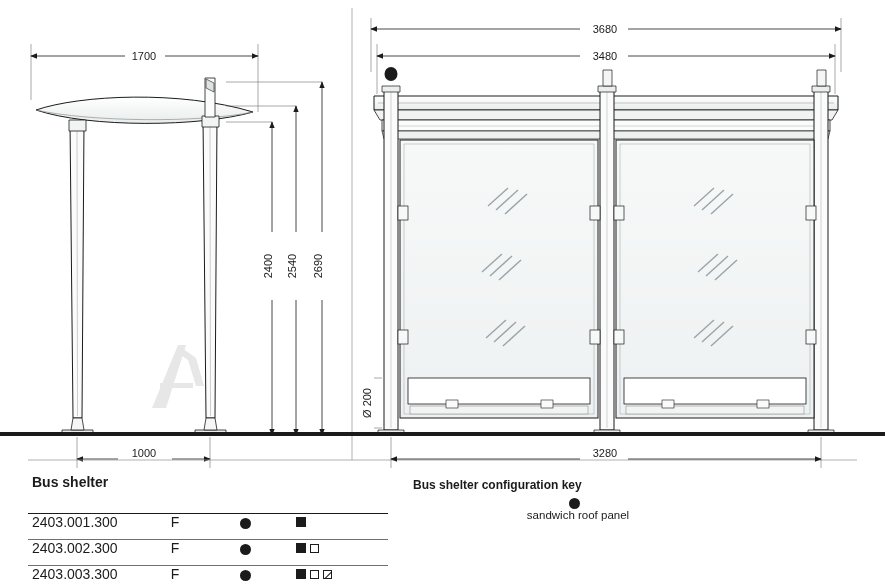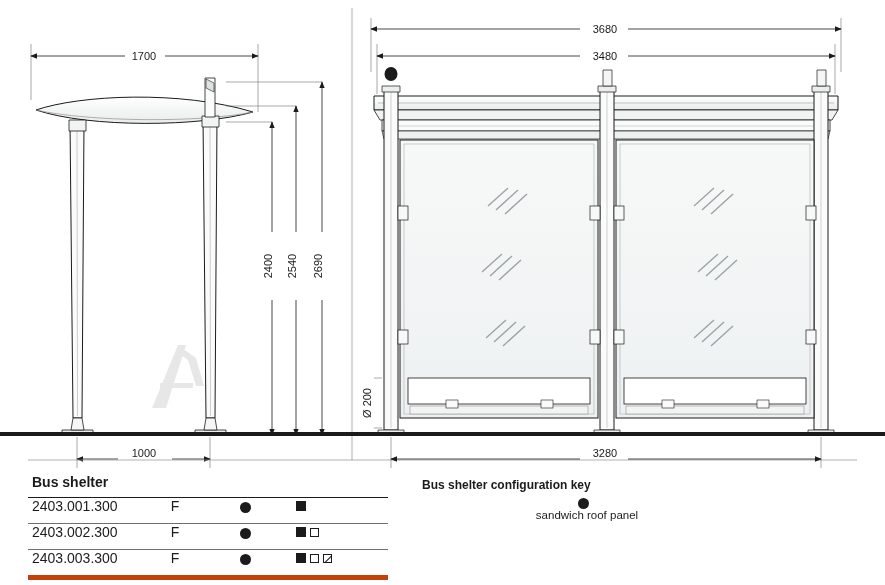--- a/index.html
+++ b/index.html
@@ -37,21 +37,21 @@
   }
   
   #left-table {
     left: 28px;
     top: 470px;
     width: 360px;
   }
   #left-table .title-row {
     font-size: 14px;
     font-weight: bold;
-    padding: 4px 0 7px 4px;
+    padding: 4px 0 23px 4px;
     border-bottom: 1px solid #1b1b1b;
   }
   #left-table .row {
     display: flex;
     align-items: flex-start;
     height: 25px;
     border-bottom: 1px solid #6f6f6f;
     font-size: 14px;
   }
   #left-table .row:last-child {
@@ -95,21 +95,21 @@
     left: -2px; top: 50%;
     width: 14px; height: 1px;
     background: #1b1b1b;
     transform: rotate(-45deg);
     transform-origin: center;
   }
   .panel-group { display: inline-flex; align-items: center; gap: 4px; }
 
   
   #key-block {
-    left: 422px;
+    left: 413px;
     top: 478px;
     width: 330px;
   }
   #key-block .key-title {
     font-size: 12px;
     font-weight: bold;
     margin-bottom: 6px;
   }
   #key-block .key-row {
     display: flex;

